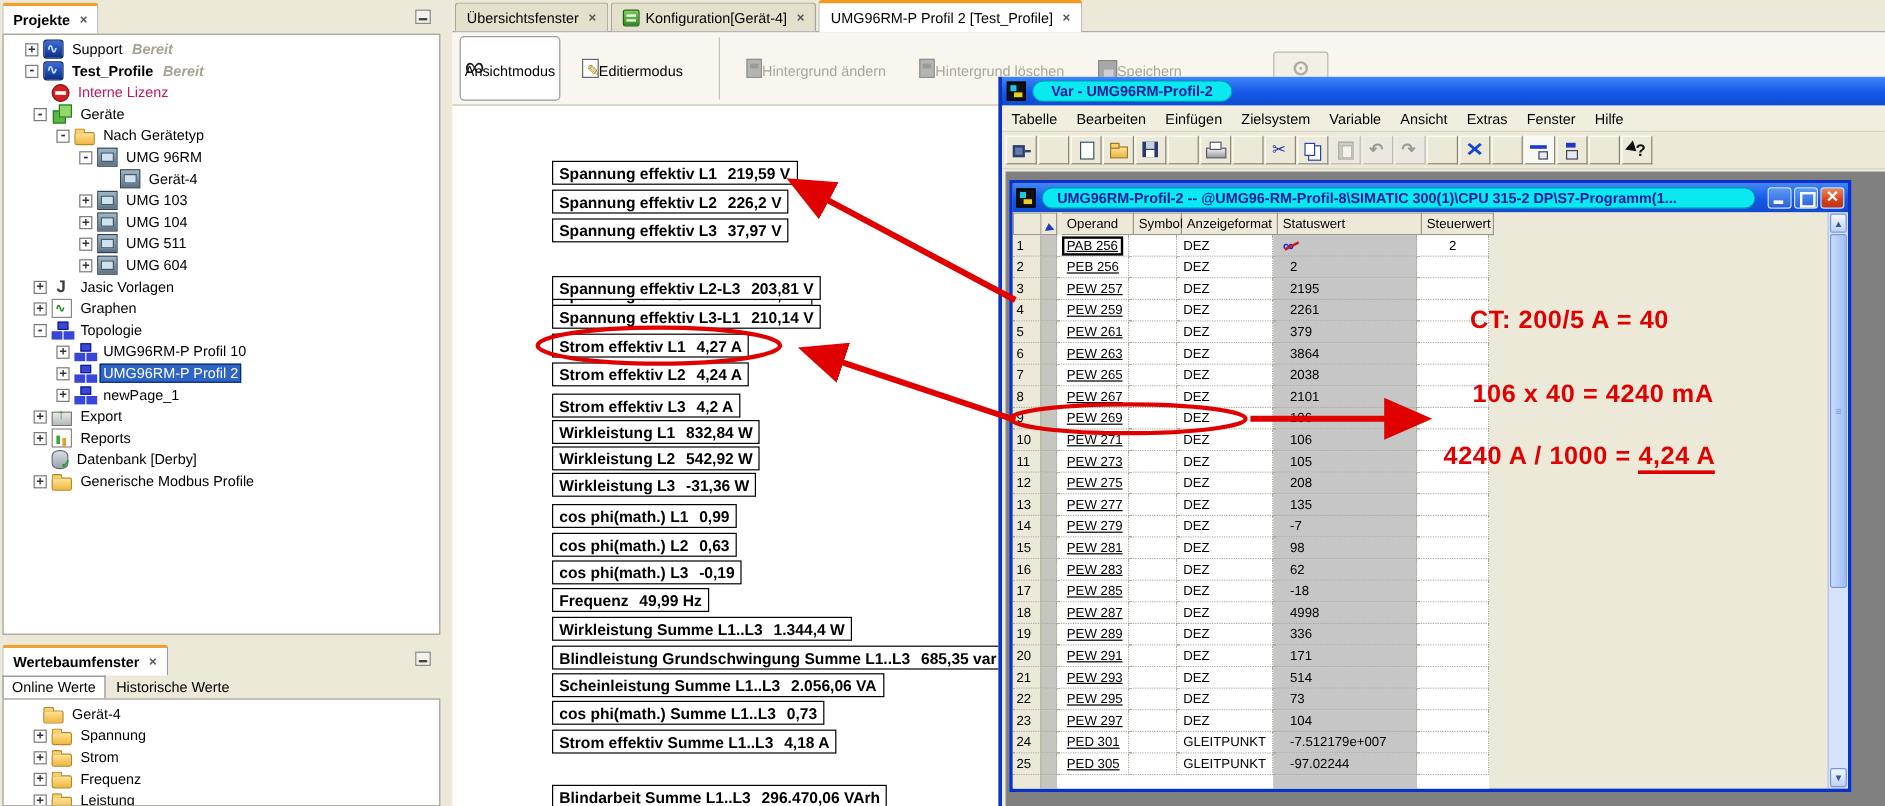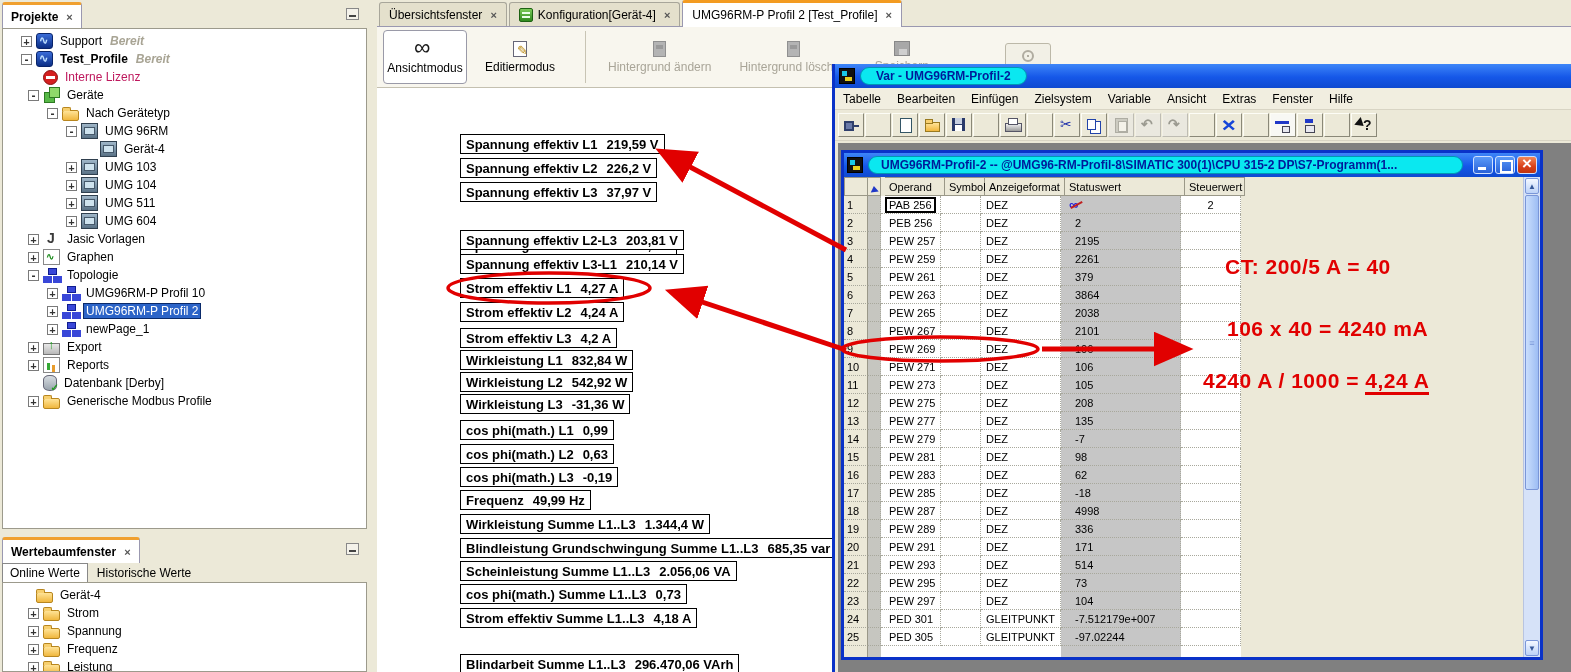--- a/index.html
+++ b/index.html
@@ -76,21 +76,21 @@
   .etab{display:flex;align-items:center;height:24px;margin-left:2px;padding:0 9px;font-size:12px;background:#e4e0cc;
         border:1px solid #a8a69a;border-bottom:none;border-radius:3px 3px 0 0;white-space:nowrap;}
   .etab[data-active="true"]{background:#fff;border-color:#9a98b0;border-top:3px solid #f39b21;height:27px;margin-bottom:-1px;}
   .etab .eticon{width:14px;height:14px;margin-right:5px;background:linear-gradient(#7ccc5a,#2f8a1e);border:1px solid #1d6212;border-radius:2px;position:relative;}
   .etab .eticon::after{content:"";position:absolute;left:2px;right:2px;top:3px;height:2px;background:#eaffea;box-shadow:0 4px 0 0 #eaffea;}
   .etab .eticon[data-icon=""], .etab .eticon:not([data-icon="config"]){display:none;}
   .etab .eticon[data-icon="config"]{display:inline-block;}
 
   .etoolbar{position:absolute;left:0;right:0;top:27px;height:61px;background:#f8f6ee;border-bottom:1px solid #c4c0b0;
             display:flex;align-items:center;padding-left:6px;}
-  .etb-item{display:flex;flex-direction:column;align-items:center;justify-content:center;padding:3px 10px;margin-right:8px;}
+  .etb-item{display:flex;flex-direction:row;align-items:center;justify-content:center;padding:3px 10px;margin-right:8px;}
   .etb-item[data-state="active"]{background:#fff;border:1px solid #9a9aa8;border-radius:4px;width:84px;height:54px;}
   .etb-label{font-size:12px;margin-top:3px;white-space:nowrap;}
   .etb-item[data-state="disabled"] .etb-label{color:#a9a598;}
   .etb-item[data-state="sep"]{width:1px;height:52px;background:#c8c4b4;padding:0;margin:0 12px;}
   .etb-item[data-state="boxed-disabled"]{border:1px solid #bcb8a8;border-radius:3px;background:#f2f0e6;width:46px;height:28px;margin-left:58px;}
   .eicon{position:relative;width:22px;height:18px;}
   .eicon[data-icon="glasses"]::after{content:"\221E";font-size:23px;line-height:14px;color:#1a1a1a;position:absolute;left:0;top:0;}
   .eicon[data-icon="edit"]{background:#fff;border:1px solid #667;width:14px;height:16px;}
   .eicon[data-icon="edit"]::after{content:"\270E";position:absolute;font-size:13px;color:#b8860b;left:3px;top:1px;}
   .eicon[data-icon="image"]{background:#b4b4b4;border:1px solid #909090;width:13px;height:16px;}
@@ -176,21 +176,21 @@
   .vrows{font-size:11px;}
   .vrow{display:flex;height:18px;}
   .vrow .c{border-right:1px dotted #a8a89c;border-bottom:1px dotted #a8a89c;display:flex;align-items:center;background:#fff;}
   .cnum{width:24px;background:#ece9d8 !important;border-right:1px solid #9a9888 !important;padding-left:3px;}
   .cico{width:13px;background:#c6c6c0 !important;}
   .cop{width:60px;padding-left:6px;}
   .csym{width:40px;}
   .cfmt{width:80px;padding-left:5px;}
   .cst{width:120px;background:#c6c6c6 !important;padding-left:14px;}
   .cctl{width:60px;justify-content:center;}
-  .opv{padding:0 2px;}
+  .opv{padding:0 2px;text-decoration:underline;}
   .vrow[data-sel="true"] .opv{outline:2px solid #000;background:#fff;}
   .gl{display:none;position:relative;color:#1a1ae0;font-weight:bold;font-style:italic;font-size:13px;line-height:10px;margin-left:-6px;}
   .gl[data-show="true"]{display:inline-block;}
   .gl::before{content:"\221E";}
   .gl::after{content:"";position:absolute;left:1px;top:4px;width:13px;height:2px;background:#c02020;transform:rotate(-28deg);}
   .vfiller{display:flex;height:12px;}
   .vfiller span{display:block;height:100%;}
 
   .vsb{position:absolute;top:24px;right:0;width:17px;bottom:0;background:#d6e2f8;border-left:1px solid #b8c4e0;}
   .sb-btn{position:absolute;left:1px;right:1px;height:16px;background:linear-gradient(#f4f8ff,#bcd2f8);border:1px solid #7a96d8;border-radius:2px;
@@ -394,27 +394,27 @@
 
             <div class="trow" data-name="tree-item" data-level="0">
               <span class="exp" data-name="expander-icon" data-exp="none"></span>
               <span class="ti" data-name="folder-icon" data-icon="folder"></span>
               <span class="tlabel" data-name="tree-item-label">Gerät-4</span>
             </div>
 
             <div class="trow" data-name="tree-item" data-level="1">
               <span class="exp" data-name="expander-icon" data-exp="plus"></span>
               <span class="ti" data-name="folder-icon" data-icon="folder"></span>
+              <span class="tlabel" data-name="tree-item-label">Spannung</span>
+            </div>
+
+            <div class="trow" data-name="tree-item" data-level="1">
+              <span class="exp" data-name="expander-icon" data-exp="plus"></span>
+              <span class="ti" data-name="folder-icon" data-icon="folder"></span>
               <span class="tlabel" data-name="tree-item-label">Strom</span>
-            </div>
-
-            <div class="trow" data-name="tree-item" data-level="1">
-              <span class="exp" data-name="expander-icon" data-exp="plus"></span>
-              <span class="ti" data-name="folder-icon" data-icon="folder"></span>
-              <span class="tlabel" data-name="tree-item-label">Spannung</span>
             </div>
 
             <div class="trow" data-name="tree-item" data-level="1">
               <span class="exp" data-name="expander-icon" data-exp="plus"></span>
               <span class="ti" data-name="folder-icon" data-icon="folder"></span>
               <span class="tlabel" data-name="tree-item-label">Frequenz</span>
             </div>
 
             <div class="trow" data-name="tree-item" data-level="1">
               <span class="exp" data-name="expander-icon" data-exp="plus"></span>

